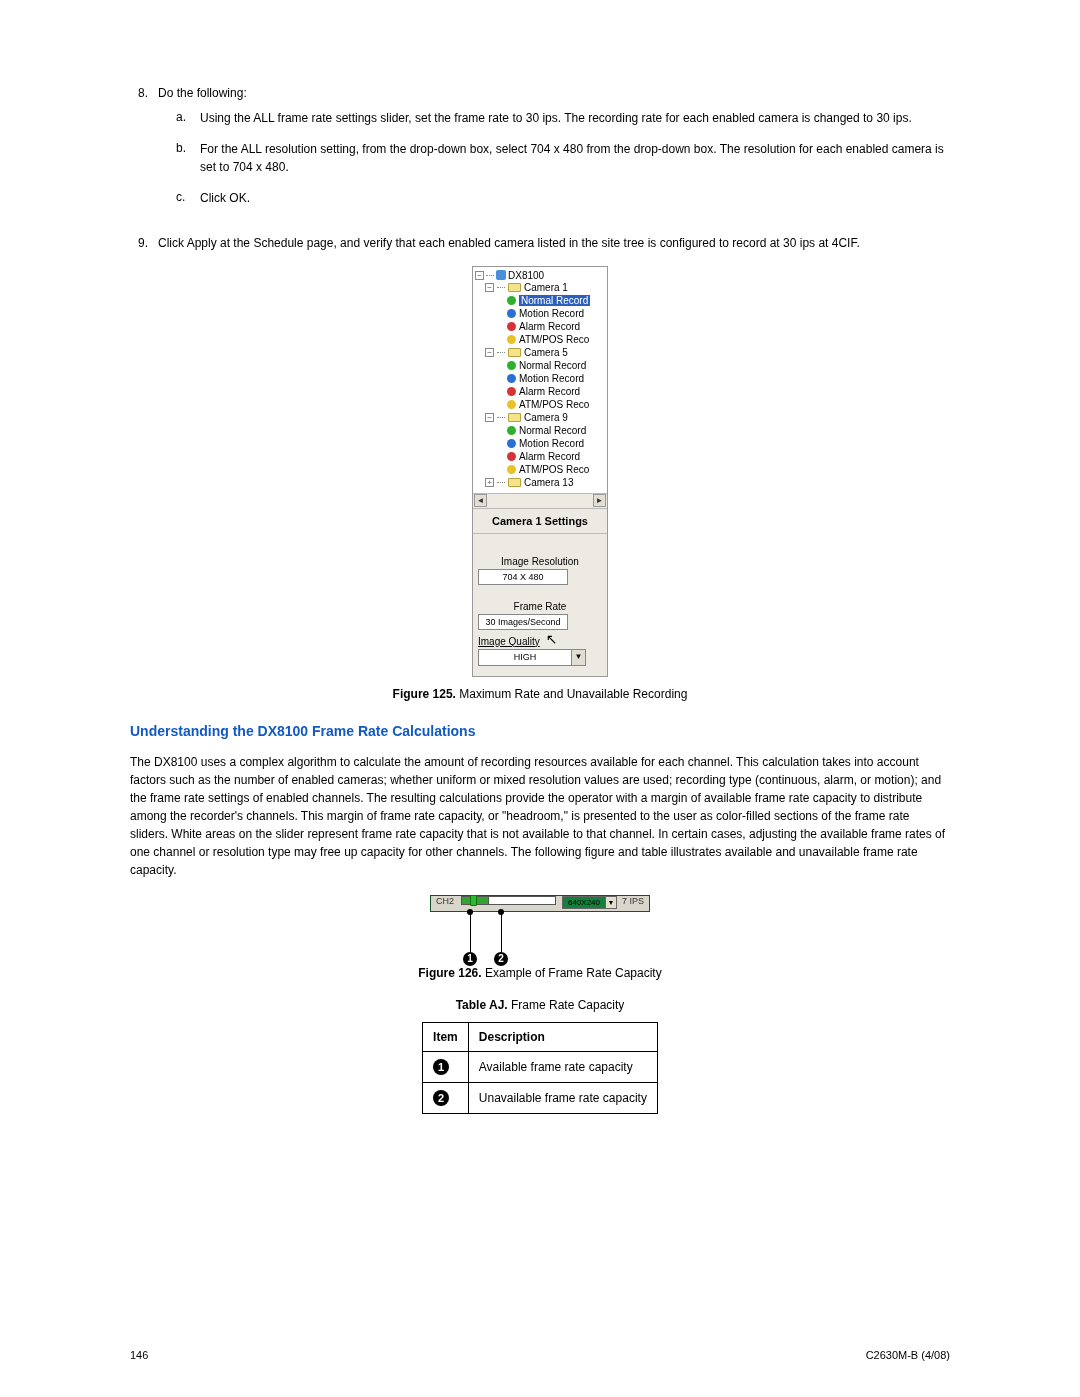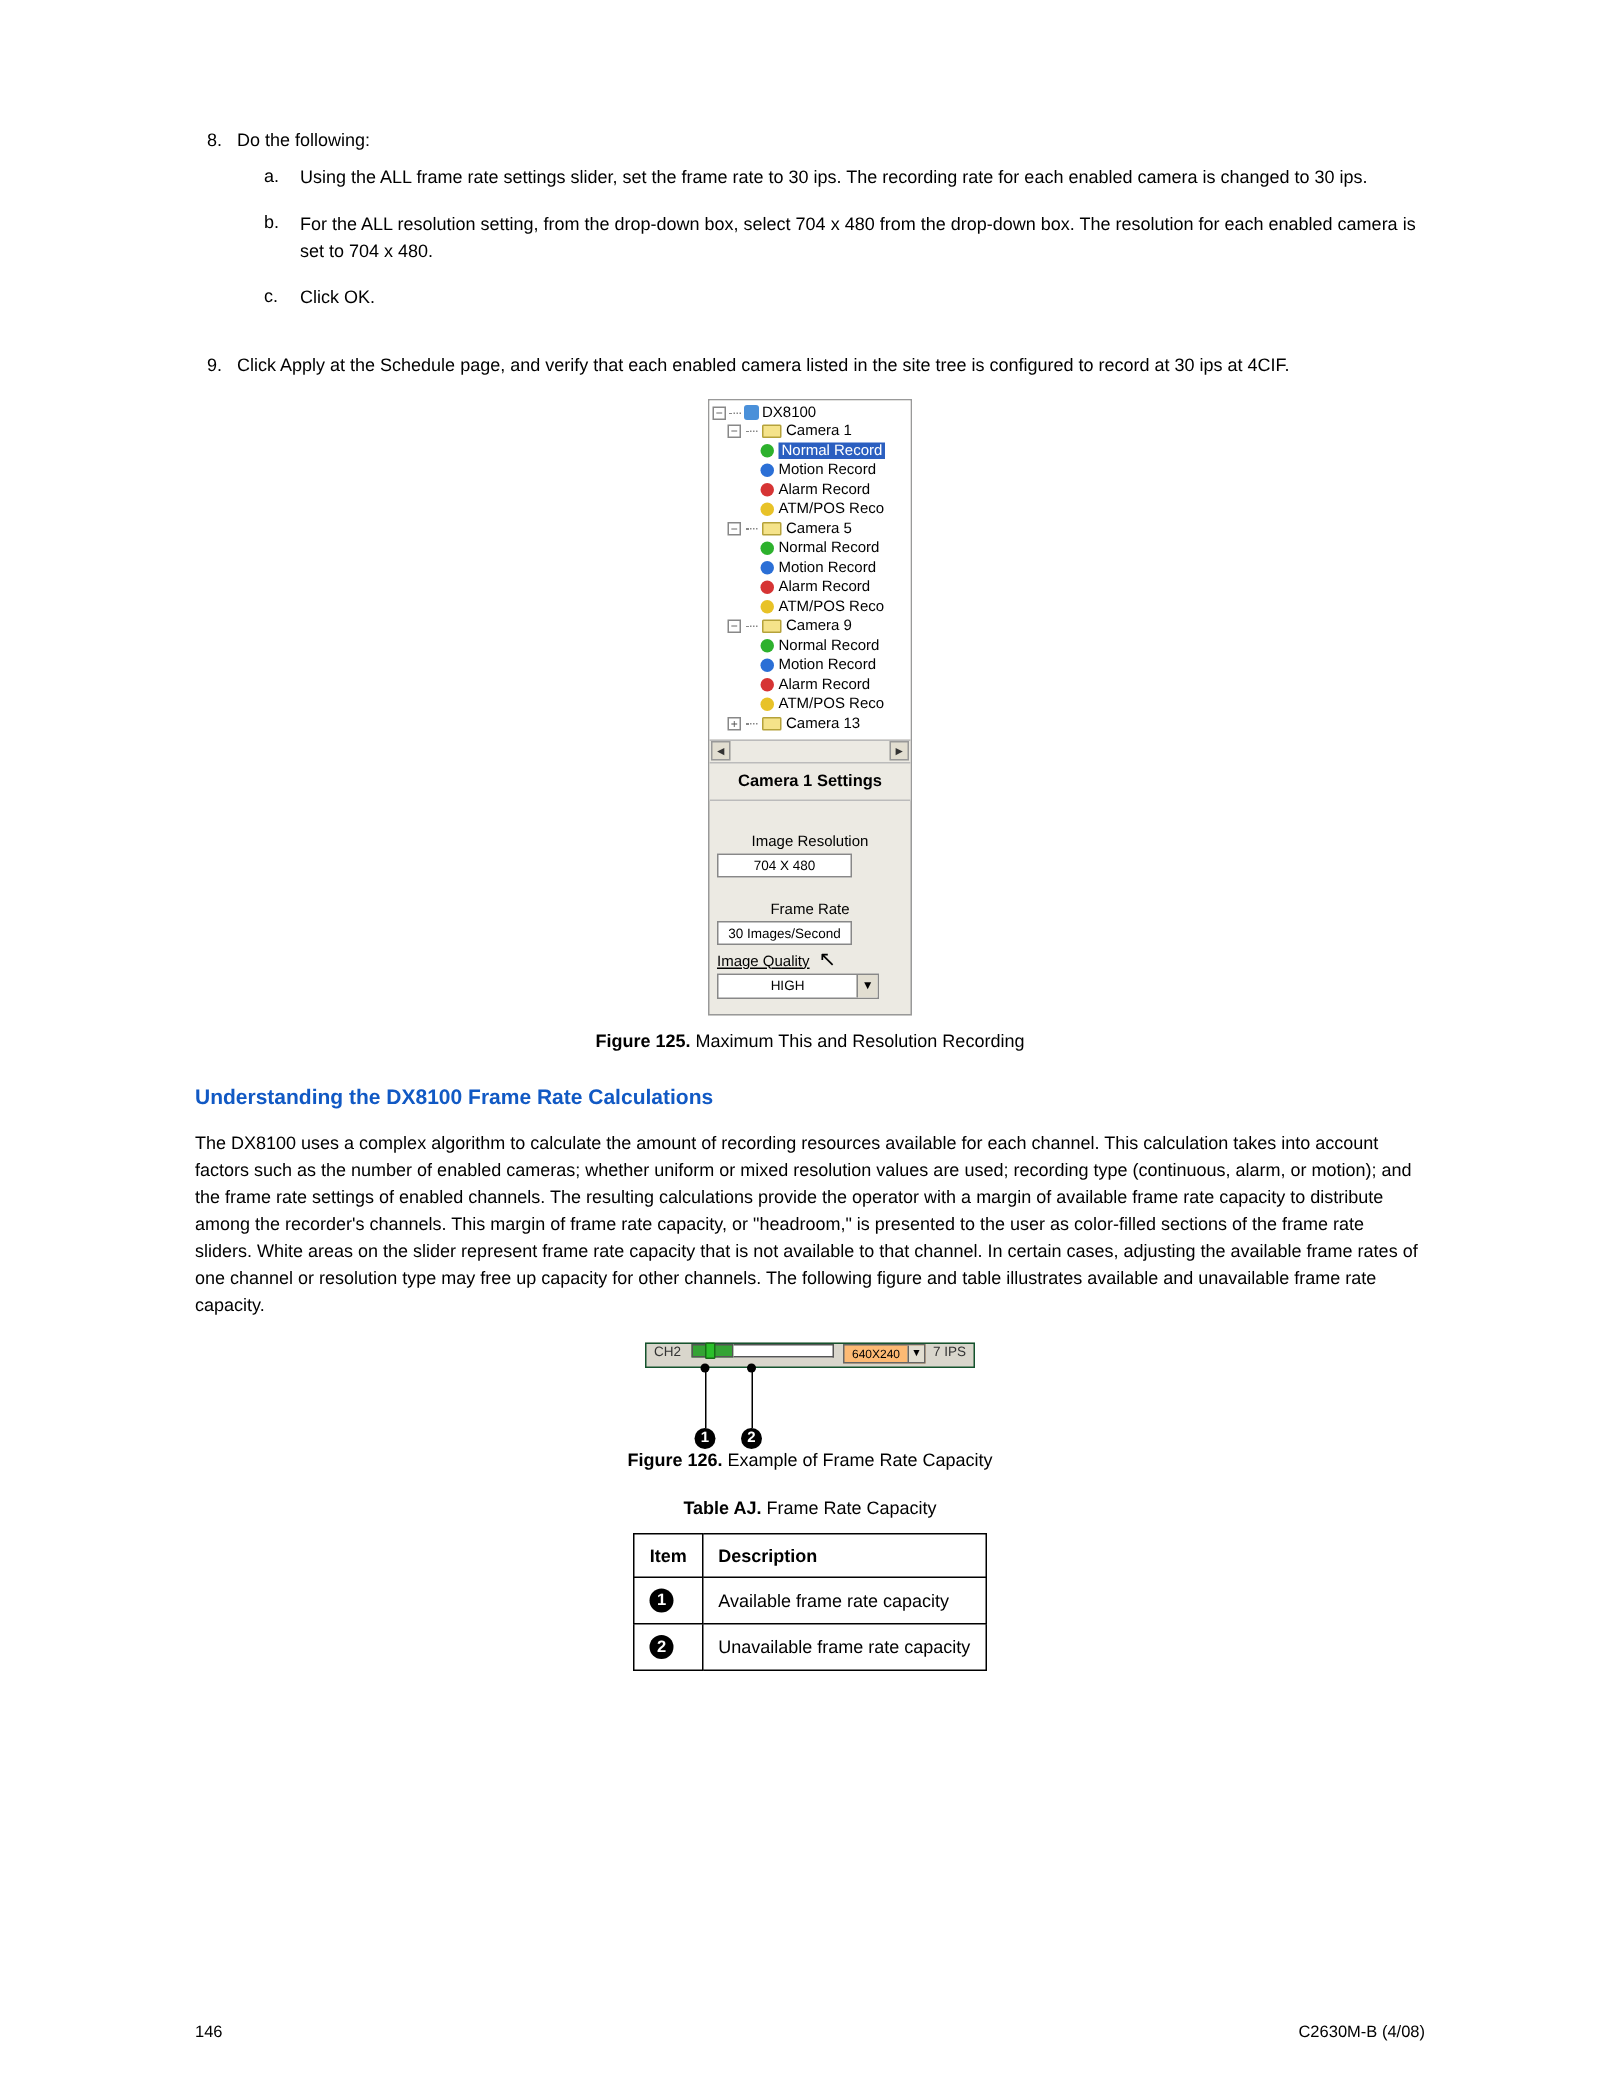--- a/index.html
+++ b/index.html
@@ -70,21 +70,21 @@
   .dropdown-field .btn { width:14px; height:15px; background:#e2ded1; border-left:1px solid #888; text-align:center; font-size:8px; line-height:14px; }
 
   
   .slider-fig { width:220px; margin:0 auto; }
   .slider-bar { height:17px; background:#d9d6cc; border:1px solid #14532d; display:flex; font-size:9px; }
   .slider-ch { padding:0 5px; color:#333; }
   .slider-track { flex:1; height:10px; margin:0 2px; position:relative; }
   .track-green { position:absolute; left:0; width:28px; height:9px; background:#34a334; border:1px solid #555; top:0; }
   .track-white { position:absolute; left:28px; right:0; height:9px; background:#fff; border:1px solid #555; border-left:none; top:0; }
   .track-handle { position:absolute; left:9px; top:-1px; width:7px; height:11px; background:#2abf2a; border:1px solid #156e15; border-radius:1px; }
-  .slider-dd { width:55px; height:13px; background:#fdba74; border:1px solid #666; display:flex; align-items:center; margin-left:4px; }
+  .slider-dd { width:55px; height:13px; background:#15803d; border:1px solid #666; display:flex; align-items:center; margin-left:4px; }
   .slider-dd .v { flex:1; text-align:center; font-size:8px; }
   .slider-dd .b { width:11px; height:100%; background:#e2ded1; border-left:1px solid #666; text-align:center; font-size:7px; line-height:11px; }
   .slider-ips { padding:0 5px; font-size:9px; color:#333; }
   .callouts { position:relative; height:44px; }
   .callouts .line { position:absolute; width:1px; background:#000; top:0; height:40px; }
   .callouts .ball { position:absolute; width:6px; height:6px; border-radius:50%; background:#000; top:-3px; }
   .callouts .num { position:absolute; top:40px; width:14px; height:14px; border-radius:50%; background:#000; color:#fff; text-align:center; line-height:14px; font-size:10px; font-weight:bold; transform:translateX(-50%); }
 </style>
 </head>
 <body>
@@ -220,21 +220,21 @@
         </div>
         <div class="dropdown-field">
           <span class="val">HIGH</span>
           <span class="btn">▼</span>
         </div>
       </div>
     </div>
   </div>
 
   <div class="figure-caption">
-    <b>Figure 125.</b>&nbsp;<span>Maximum This and Resolution Recording</span>
+    <b>Figure 125.</b>&nbsp;<span>Maximum Rate and Unavailable Recording</span>
   </div>
 
   <div class="section-heading">Understanding the DX8100 Frame Rate Calculations</div>
 
   <div class="para">The DX8100 uses a complex algorithm to calculate the amount of recording resources available for each channel. This calculation takes into account factors such as the number of enabled cameras; whether uniform or mixed resolution values are used; recording type (continuous, alarm, or motion); and the frame rate settings of enabled channels. The resulting calculations provide the operator with a margin of available frame rate capacity to distribute among the recorder's channels. This margin of frame rate capacity, or "headroom," is presented to the user as color-filled sections of the frame rate sliders. White areas on the slider represent frame rate capacity that is not available to that channel. In certain cases, adjusting the available frame rates of one channel or resolution type may free up capacity for other channels. The following figure and table illustrates available and unavailable frame rate capacity.</div>
 
   <div class="fig-wrap">
     <div class="slider-fig">
       <div class="slider-bar">
         <span class="slider-ch">CH2</span>

